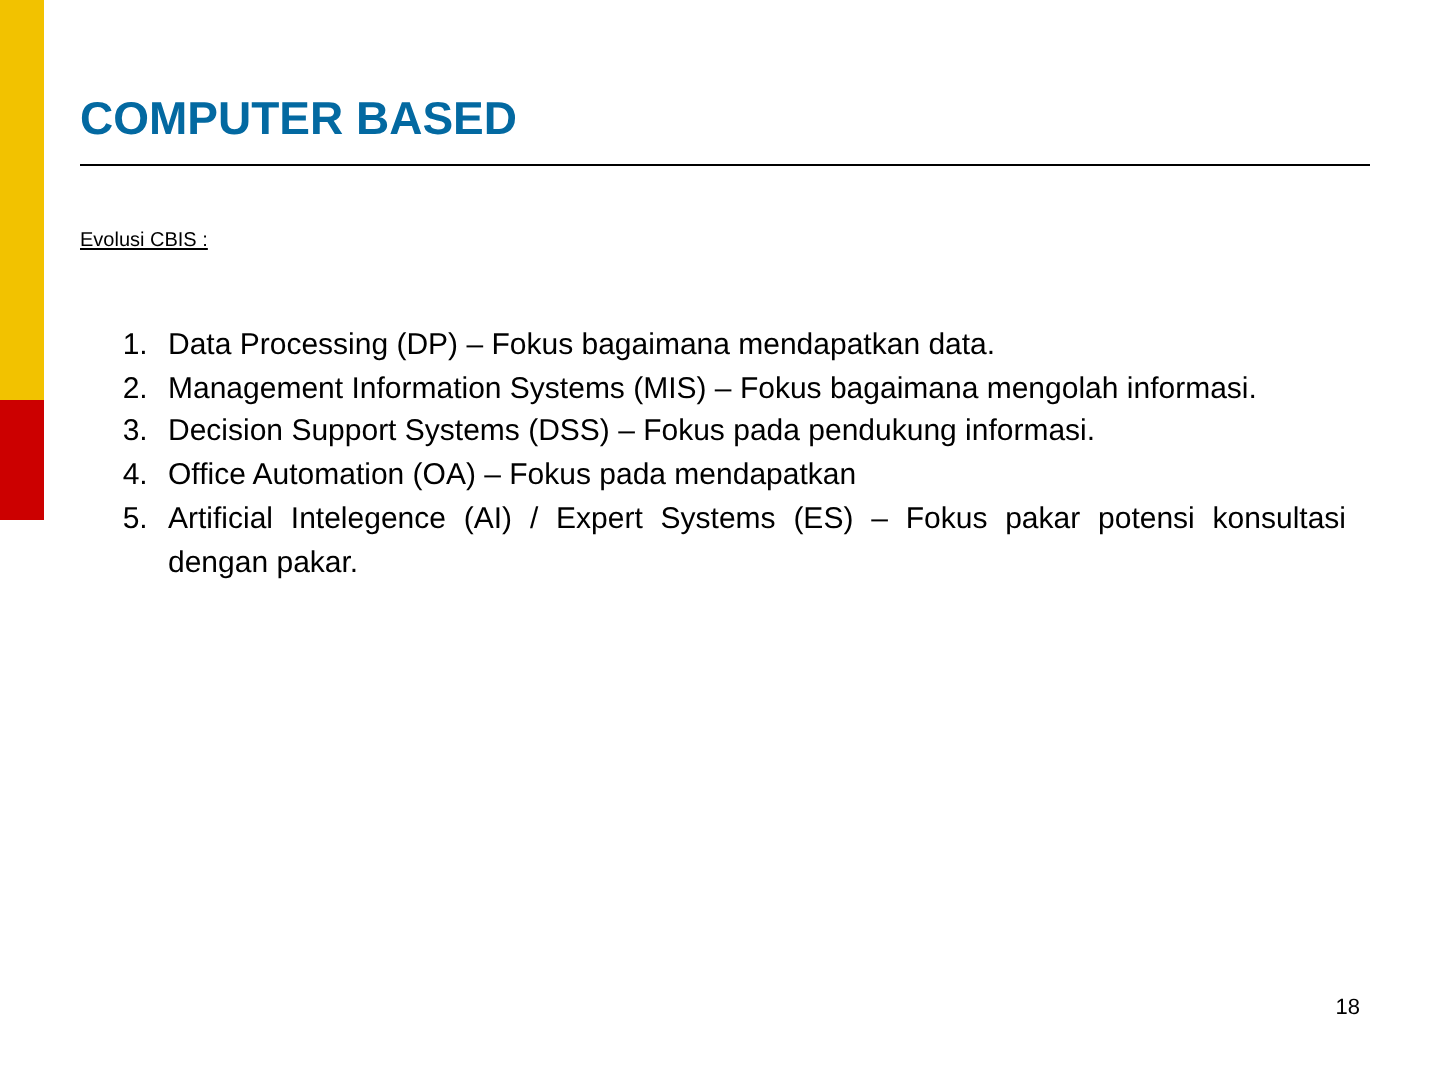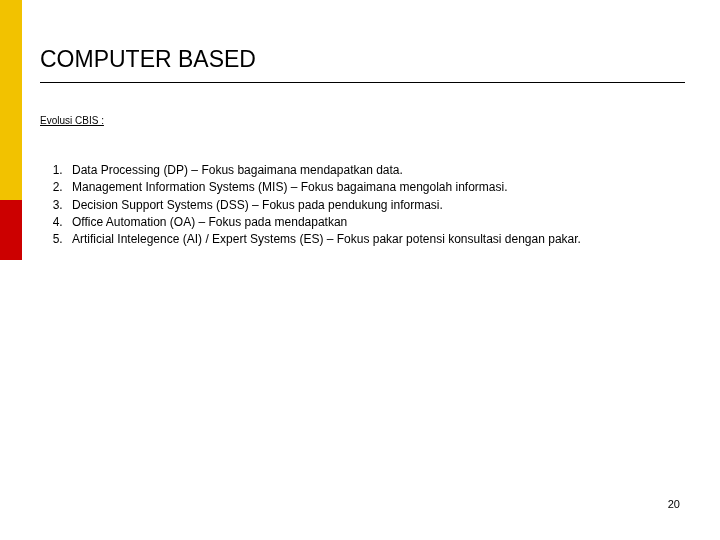--- a/index.html
+++ b/index.html
@@ -30,39 +30,39 @@
     background: #cc0000;
   }
   .content {
     position: absolute;
     left: 40px;
     top: 45px;
     right: 35px;
   }
   .title {
     font-size: 23px;
-    font-weight: normal;
-    color: #000000;
+    font-weight: bold;
+    color: #0369a1;
     line-height: 1.25;
     margin: 0 0 8px 0;
   }
   .rule {
     border: none;
     border-top: 1.5px solid #000;
     margin: 0 0 32px 0;
   }
   .subhead {
     font-size: 10px;
     text-decoration: underline;
     margin: 0 0 36px 0;
   }
   ol.evolist {
-    font-size: 12px;
+    font-size: 15px;
     line-height: 1.45;
-    margin: 0;
+    margin: 12px;
     padding-left: 26px;
     text-align: justify;
   }
   ol.evolist li {
     padding-left: 6px;
     margin: 0;
   }
   .pagenum {
     position: absolute;
     right: 40px;
@@ -85,13 +85,13 @@
   <p class="subhead">Evolusi CBIS :</p>
   <ol class="evolist">
     <li>Data Processing (DP) – Fokus bagaimana mendapatkan data.</li>
     <li>Management Information Systems (MIS) – Fokus bagaimana mengolah informasi.</li>
     <li>Decision Support Systems (DSS) – Fokus pada pendukung informasi.</li>
     <li>Office Automation (OA) – Fokus pada mendapatkan</li>
     <li>Artificial Intelegence (AI) / Expert Systems (ES) – Fokus pakar potensi konsultasi dengan pakar.</li>
   </ol>
 </div>
 
-<div class="pagenum">20</div>
+<div class="pagenum">18</div>
 
 </body></html>

